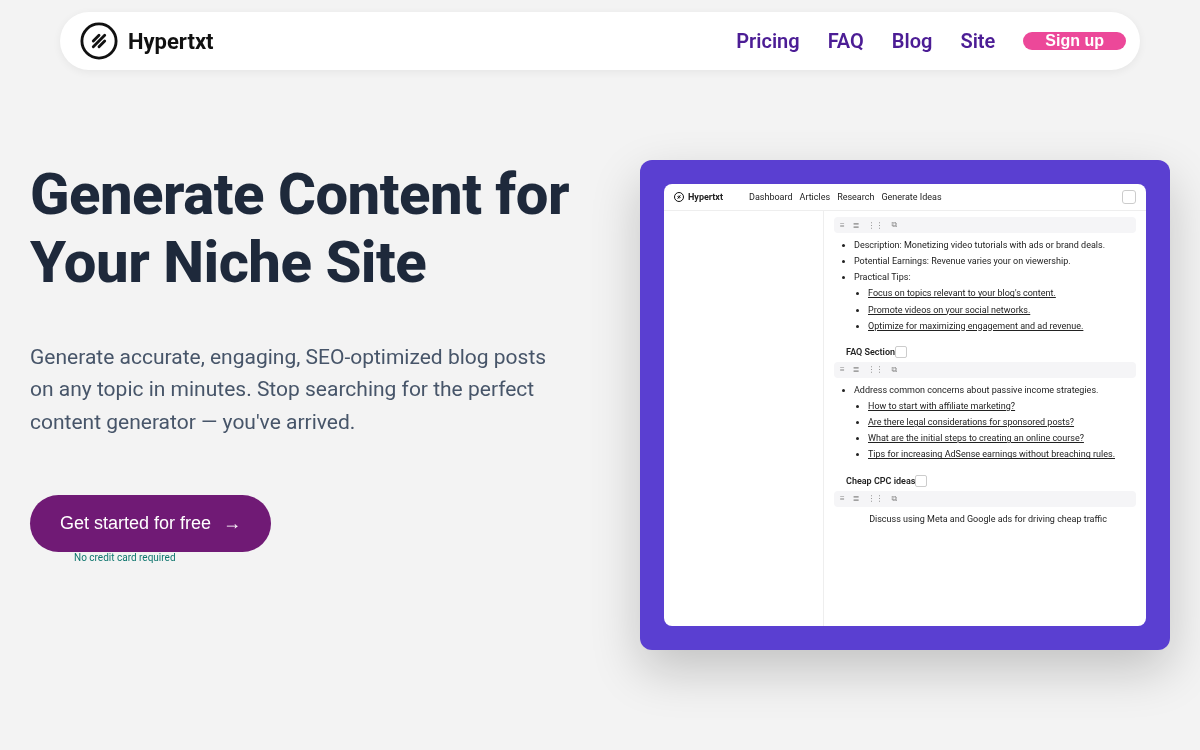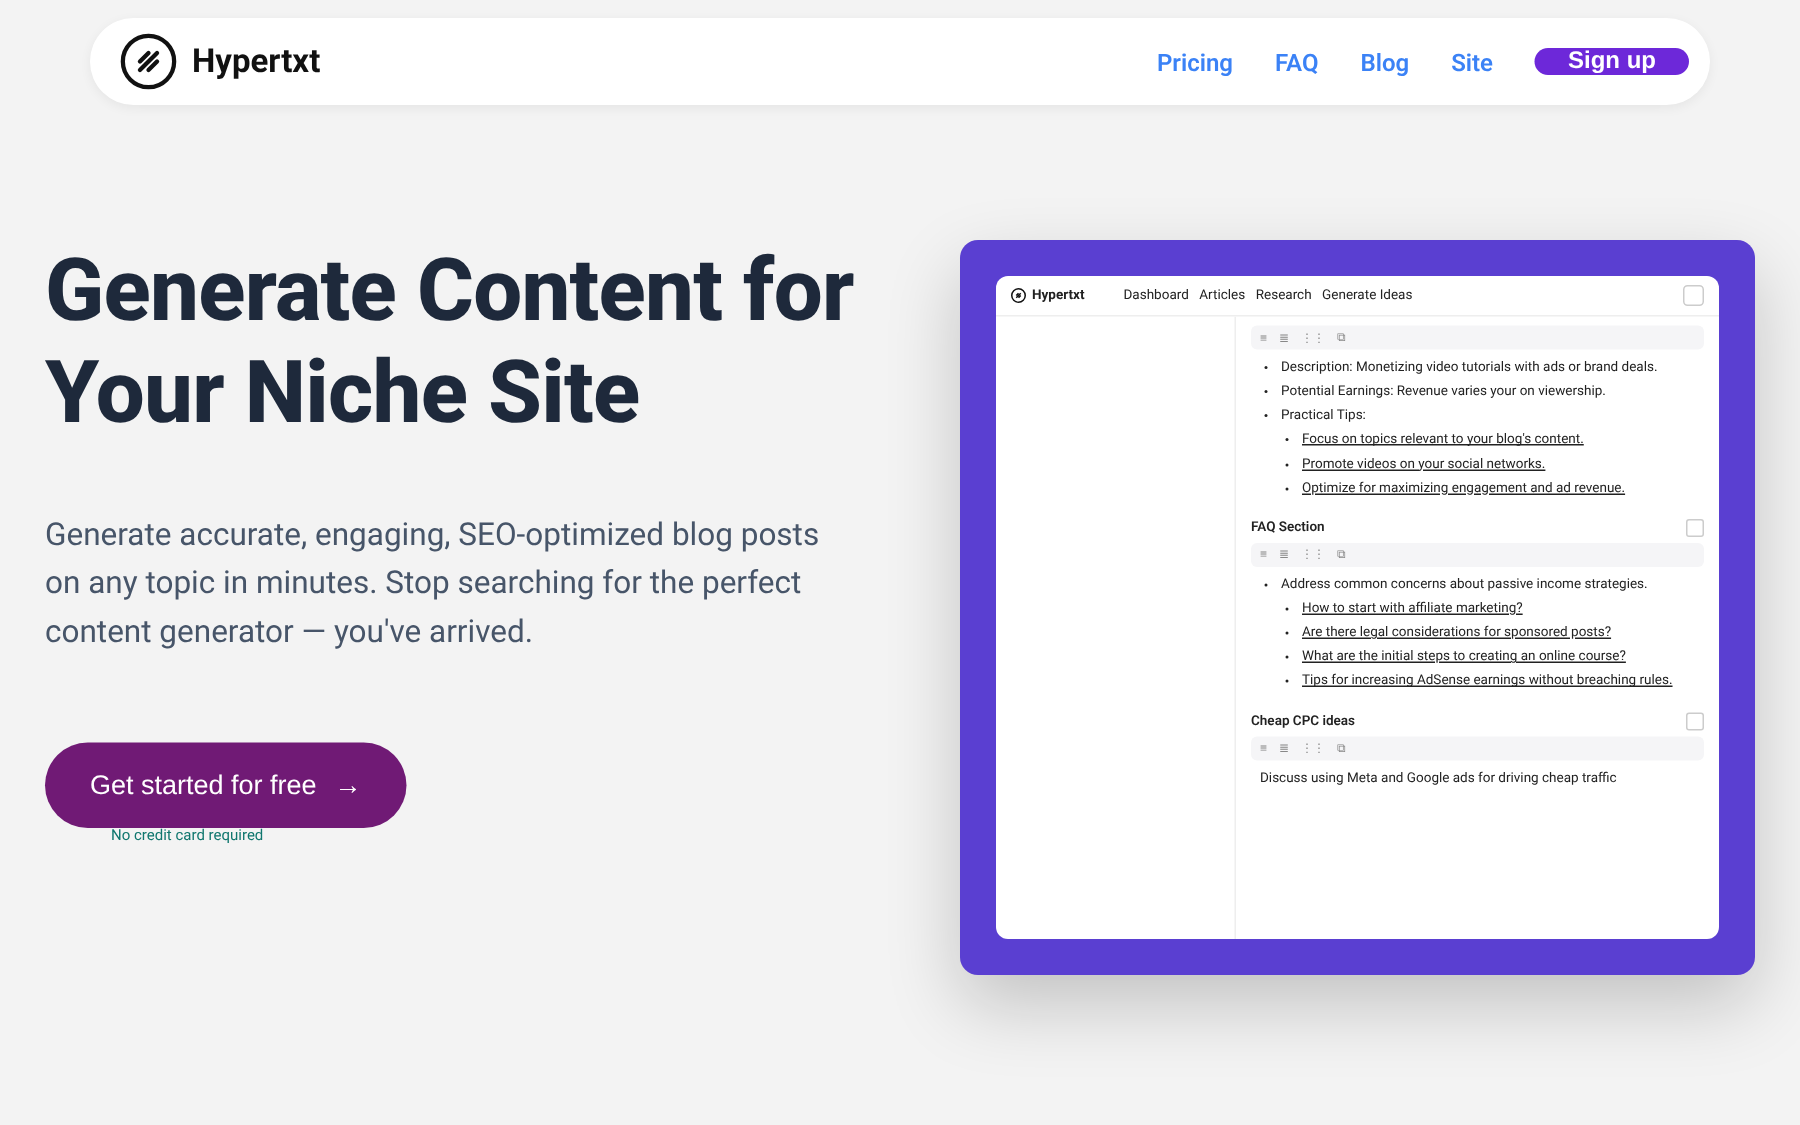--- a/index.html
+++ b/index.html
@@ -31,27 +31,27 @@
   font-size: 22px;
   font-weight: 700;
   color: #111;
 }
 .nav-links {
   display: flex;
   align-items: center;
   gap: 28px;
 }
 .nav-link {
-  font-size: 16px;
+  font-size: 20px;
   font-weight: 600;
-  color: #3b82f6;
+  color: #4c1d95;
   cursor: pointer;
 }
 .signup-btn {
-  background: #6d28d9;
+  background: #ec4899;
   color: #fff;
   border: none;
   border-radius: 22px;
   padding: 0 22px;
   font-size: 16px;
   font-weight: 600;
   cursor: pointer;
 }
 
 
@@ -157,23 +157,22 @@
   flex: 1;
   padding: 6px 10px;
   overflow: hidden;
 }
 .section {
   margin-bottom: 14px;
 }
 .section-head {
   display: flex;
   align-items: center;
-  justify-content: space-between;
   font-weight: 600;
-  margin: 6px 0 4px 0;
+  margin: 6px 0 4px 12px;
 }
 .toolbar {
   background: #f5f5f7;
   border-radius: 4px;
   padding: 3px 6px;
   display: flex;
   gap: 8px;
   align-items: center;
   color: #888;
   font-size: 8px;
@@ -195,20 +194,21 @@
 }
 .trash {
   width: 12px;
   height: 12px;
   border: 1px solid #ccc;
   border-radius: 2px;
 }
 .body-text {
   padding-left: 6px;
   line-height: 1.4;
+  text-align: center;
 }
 </style>
 </head>
 <body>
 
 <div class="nav">
   <div class="brand">
     <svg width="38" height="38" viewBox="0 0 40 40">
       <circle cx="20" cy="20" r="18" fill="none" stroke="#111" stroke-width="3"></circle>
       <path d="M14 26 L26 14 M14 20 L20 14 M20 26 L26 20" stroke="#111" stroke-width="3" stroke-linecap="round" fill="none"></path>

